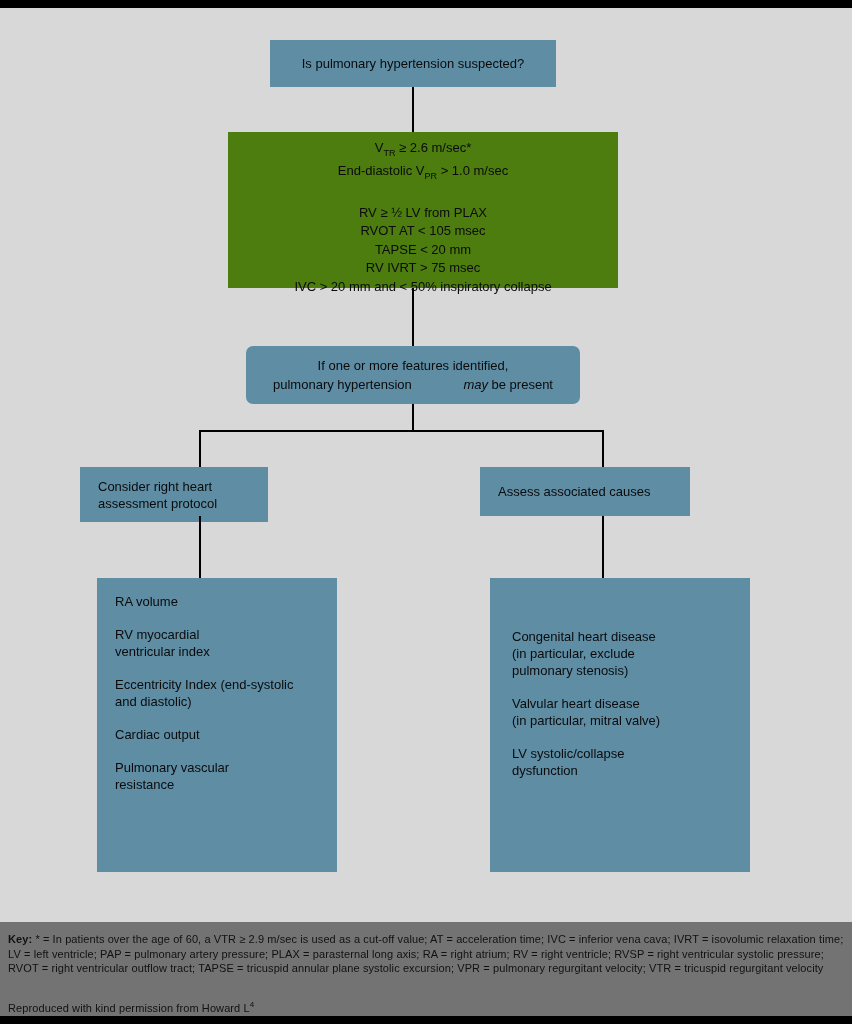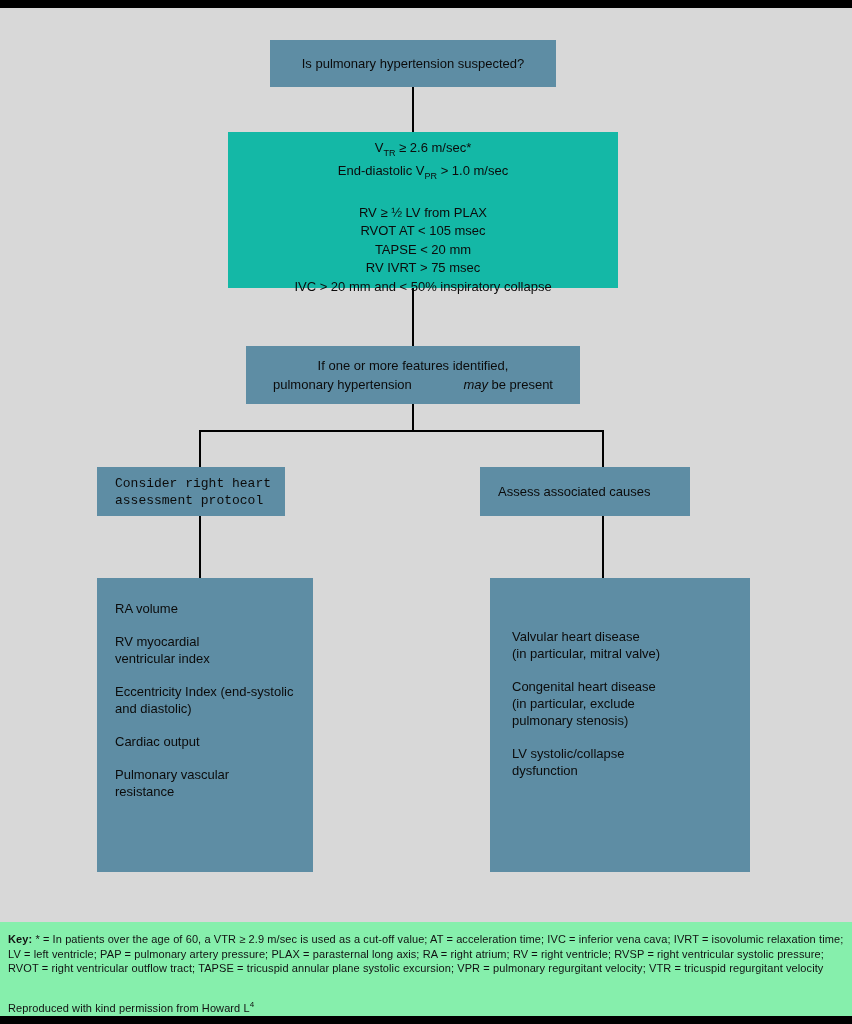--- a/index.html
+++ b/index.html
@@ -21,21 +21,21 @@
 
   .canvas {
     position: absolute;
     left: 0; top: 8px;
     width: 852px; height: 914px;
     background: #d8d8d8;
   }
 
   .box { position: absolute; font-size: 13px; color: #0b0b0b; }
   .blue { background: #5e8da4; }
-  .green { background: #14b8a6; }
+  .green { background: #4d7c0f; }
 
   .conn { position: absolute; background: #000000; }
 
   
   .question-box {
     left: 270px; top: 32px; width: 286px; height: 47px;
     display: flex; align-items: center; justify-content: center;
     text-align: center;
   }
 
@@ -48,44 +48,45 @@
   }
   .criteria-box sub { font-size: 9px; }
   .gline-blank { height: 18.5px; }
 
   
   .decision-box {
     left: 246px; top: 338px; width: 334px; height: 58px;
     text-align: center;
     padding-top: 10px;
     line-height: 19px;
+    border-radius: 7px;
   }
 
   
   .branch-title {
     display: flex; flex-direction: column; justify-content: center;
     padding-left: 18px;
     line-height: 17px;
   }
-  .branch-title-left { left: 97px; top: 459px; width: 188px; height: 49px; font-family: Liberation Mono, monospace; }
+  .branch-title-left { left: 80px; top: 459px; width: 188px; height: 55px; }
   .branch-title-right { left: 480px; top: 459px; width: 210px; height: 49px; }
 
   
   .big-box { line-height: 17px; }
   .big-box .item { margin-bottom: 16px; }
   .big-box .ln { white-space: nowrap; }
-  .big-box-left  { left: 97px;  top: 570px; width: 216px; height: 294px; padding: 22px 18px 0 18px; }
+  .big-box-left  { left: 97px;  top: 570px; width: 240px; height: 294px; padding: 15px 18px 0 18px; }
   .big-box-right { left: 490px; top: 570px; width: 260px; height: 294px; padding: 50px 20px 0 22px; }
 
   
   .footer {
     position: absolute;
     left: 0; top: 922px;
     width: 852px; height: 94px;
-    background: #86efac;
+    background: #737373;
     padding: 10px 8px 0 8px;
     font-size: 11px;
     line-height: 14.5px;
     color: #111111;
     letter-spacing: 0.1px;
   }
   .footer b { font-weight: bold; }
   .credit { margin-top: 22px; }
   .credit sup { font-size: 8px; }
 
@@ -158,27 +159,27 @@
         <div class="ln">Cardiac output</div>
       </div>
       <div class="item">
         <div class="ln">Pulmonary vascular</div>
         <div class="ln">resistance</div>
       </div>
     </div>
 
     <div class="box blue big-box big-box-right">
       <div class="item">
-        <div class="ln">Valvular heart disease</div>
-        <div class="ln">(in particular, mitral valve)</div>
-      </div>
-      <div class="item">
         <div class="ln">Congenital heart disease</div>
         <div class="ln">(in particular, exclude</div>
         <div class="ln">pulmonary stenosis)</div>
+      </div>
+      <div class="item">
+        <div class="ln">Valvular heart disease</div>
+        <div class="ln">(in particular, mitral valve)</div>
       </div>
       <div class="item">
         <div class="ln">LV systolic/collapse</div>
         <div class="ln">dysfunction</div>
       </div>
     </div>
 
   </div>
 
   <div class="footer">

